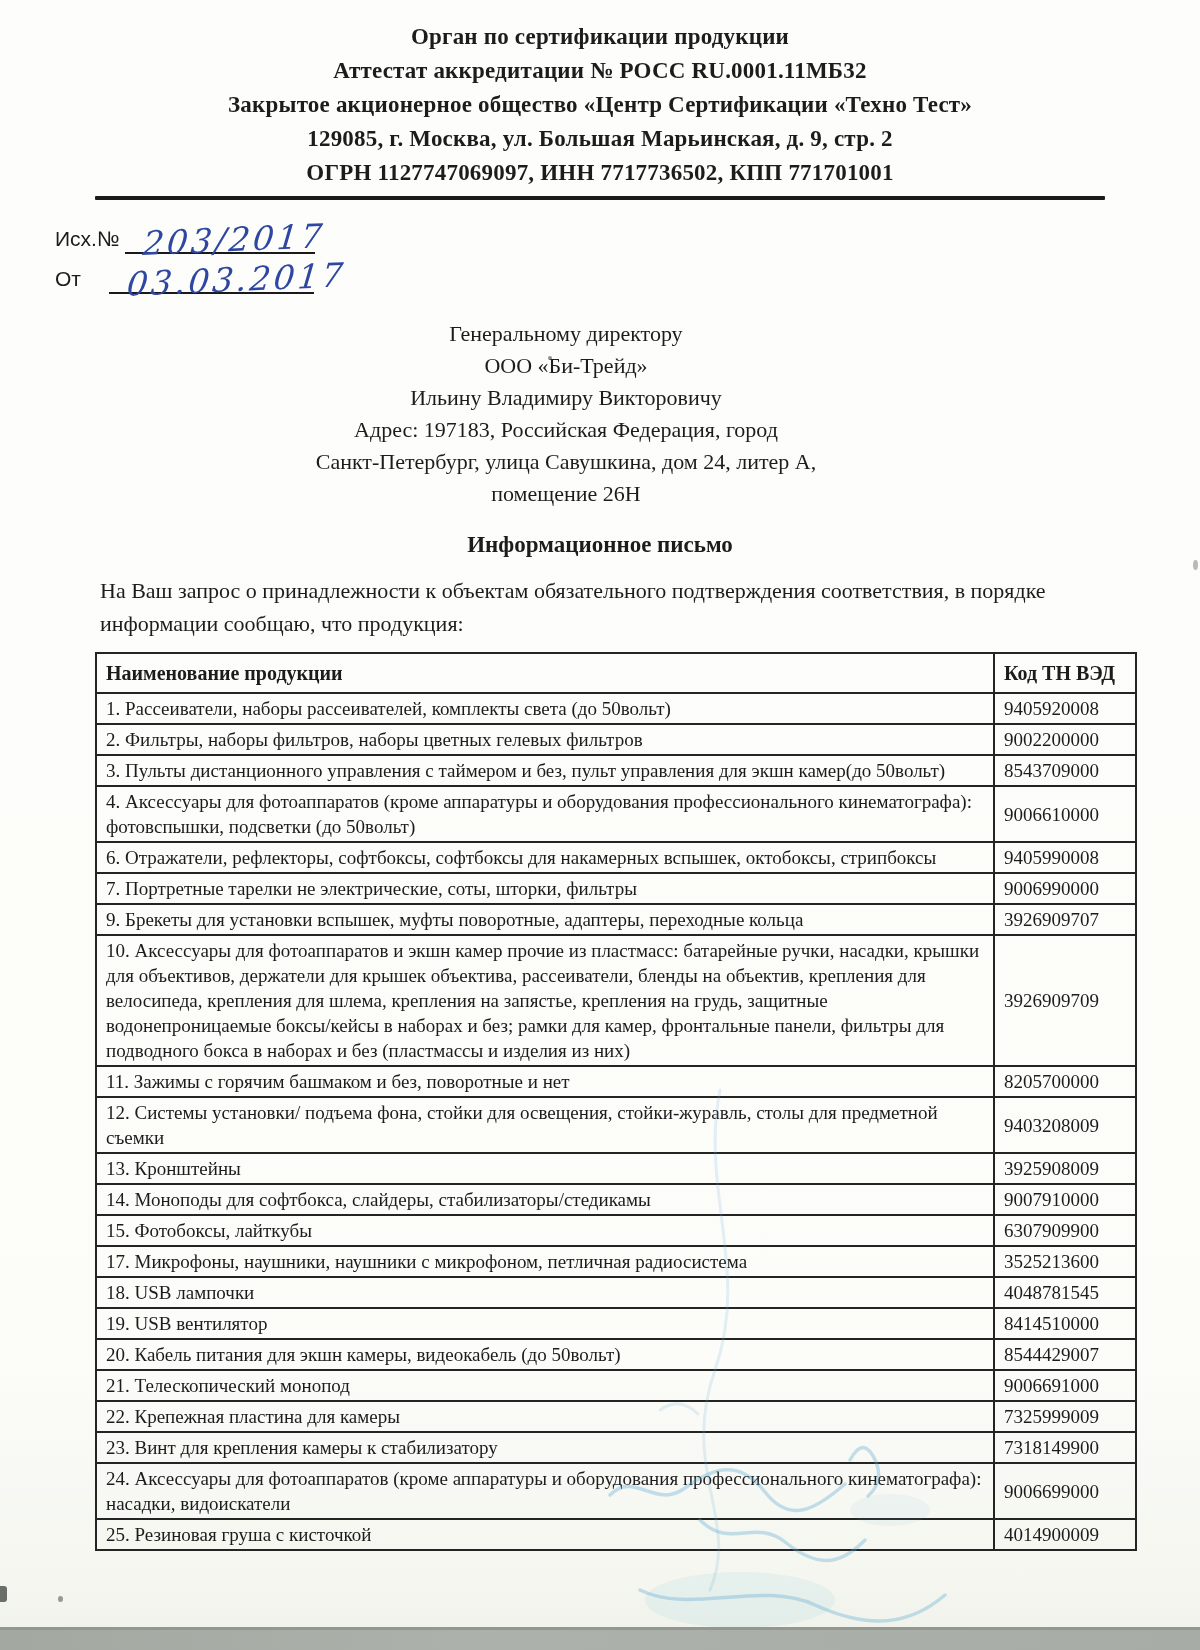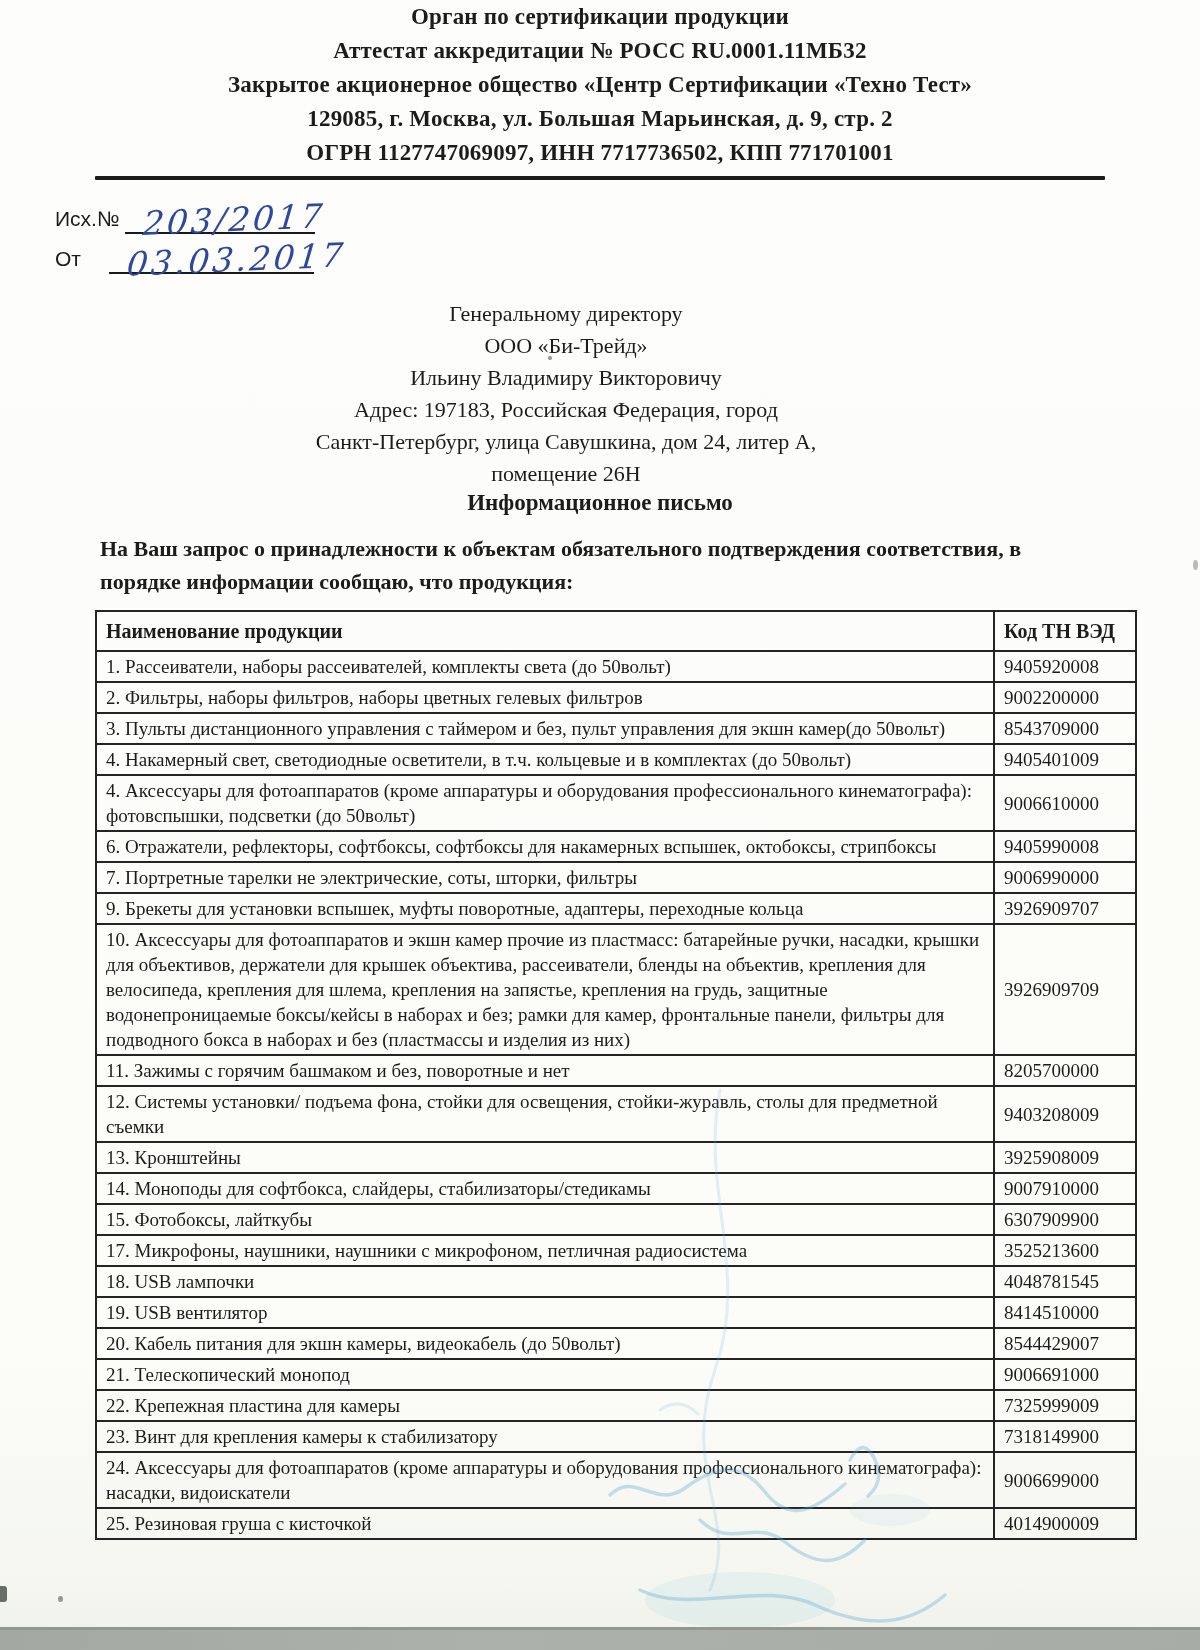--- a/index.html
+++ b/index.html
@@ -7,21 +7,21 @@
     width:1200px;height:1650px;
     background:#e8e8e6;
     font-family:"Liberation Serif","DejaVu Serif",serif;
     color:#1c1c1c;
     position:relative;
     overflow:hidden;
   }
   .page{
     position:absolute;left:0;top:0;width:1200px;height:1650px;
     background:linear-gradient(180deg,#fdfdfb 0%,#fcfcf9 82%,#f4f6ef 96%,#eef1e9 100%);
-    box-sizing:border-box;
+    padding-top:20px;box-sizing:border-box;
   }
   
   .letterhead{
     text-align:center;
     font-weight:bold;
     font-size:23px;line-height:34px;
     letter-spacing:.2px;
   }
   .rule{
     margin:6px 95px 0 95px;
@@ -52,29 +52,28 @@
     white-space:nowrap;
   }
   
   .addressee{
     margin:14px 68px 0 0;
     text-align:center;
     font-size:22px;line-height:32px;
   }
   
   .doc-title{
-    text-align:center;
+    margin-top:22px;text-align:center;
     font-weight:bold;font-size:23px;
   }
   .intro{
     margin:16px 100px 0 100px;
     width:995px;
     font-size:22px;line-height:33px;
     text-align:left;
-    font-weight:bold;
   }
   
   table.products{
     margin:12px 2px 0 95px;
     width:1040px;
     border-collapse:collapse;
     table-layout:fixed;
   }
   table.products td,table.products th{
     border:2px solid #242424;
@@ -161,24 +160,20 @@
       <td>1. Рассеиватели, наборы рассеивателей, комплекты света (до 50вольт)</td>
       <td class="code">9405920008</td>
     </tr>
         <tr>
       <td>2. Фильтры, наборы фильтров, наборы цветных гелевых фильтров</td>
       <td class="code">9002200000</td>
     </tr>
         <tr>
       <td>3. Пульты дистанционного управления с таймером и без, пульт управления для экшн камер(до 50вольт)</td>
       <td class="code">8543709000</td>
-    </tr>
-        <tr>
-      <td>4. Накамерный свет,  светодиодные осветители, в т.ч. кольцевые и в комплектах (до 50вольт)</td>
-      <td class="code">9405401009</td>
     </tr>
         <tr>
       <td>4. Аксессуары для фотоаппаратов (кроме аппаратуры и оборудования профессионального кинематографа): фотовспышки, подсветки  (до 50вольт)</td>
       <td class="code">9006610000</td>
     </tr>
         <tr>
       <td>6. Отражатели, рефлекторы, софтбоксы, софтбоксы для накамерных вспышек, октобоксы, стрипбоксы</td>
       <td class="code">9405990008</td>
     </tr>
         <tr>

